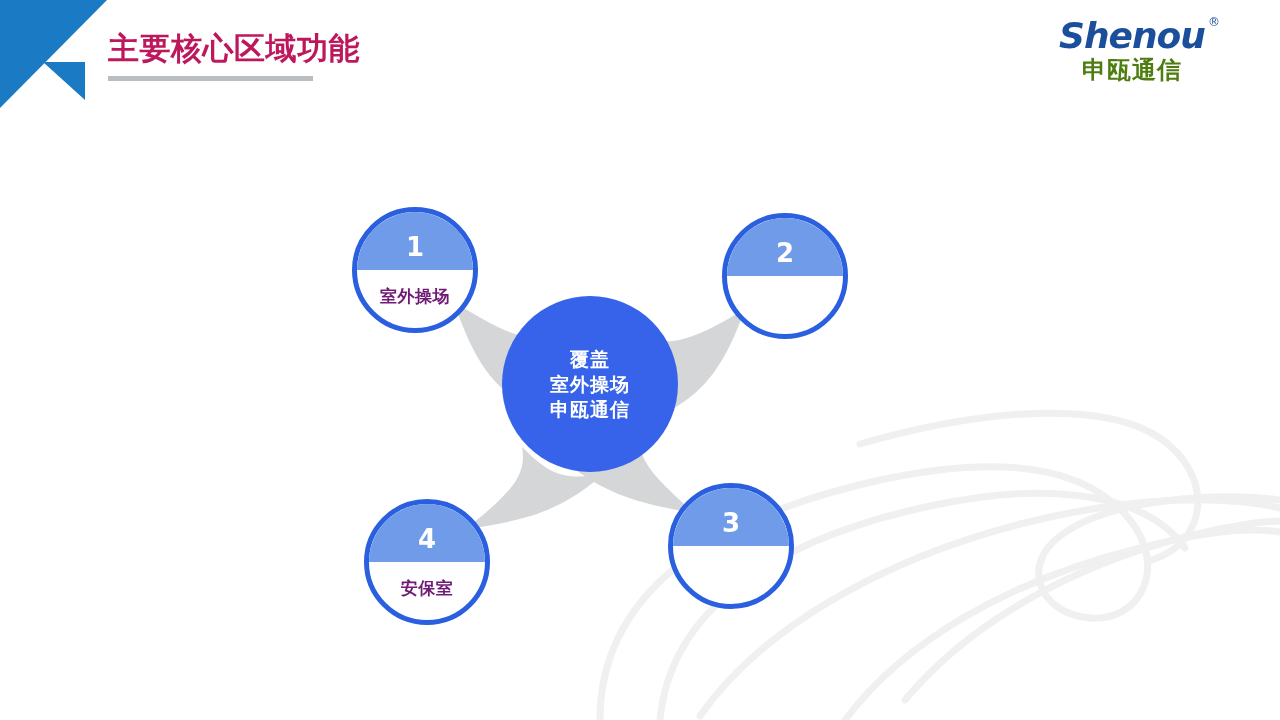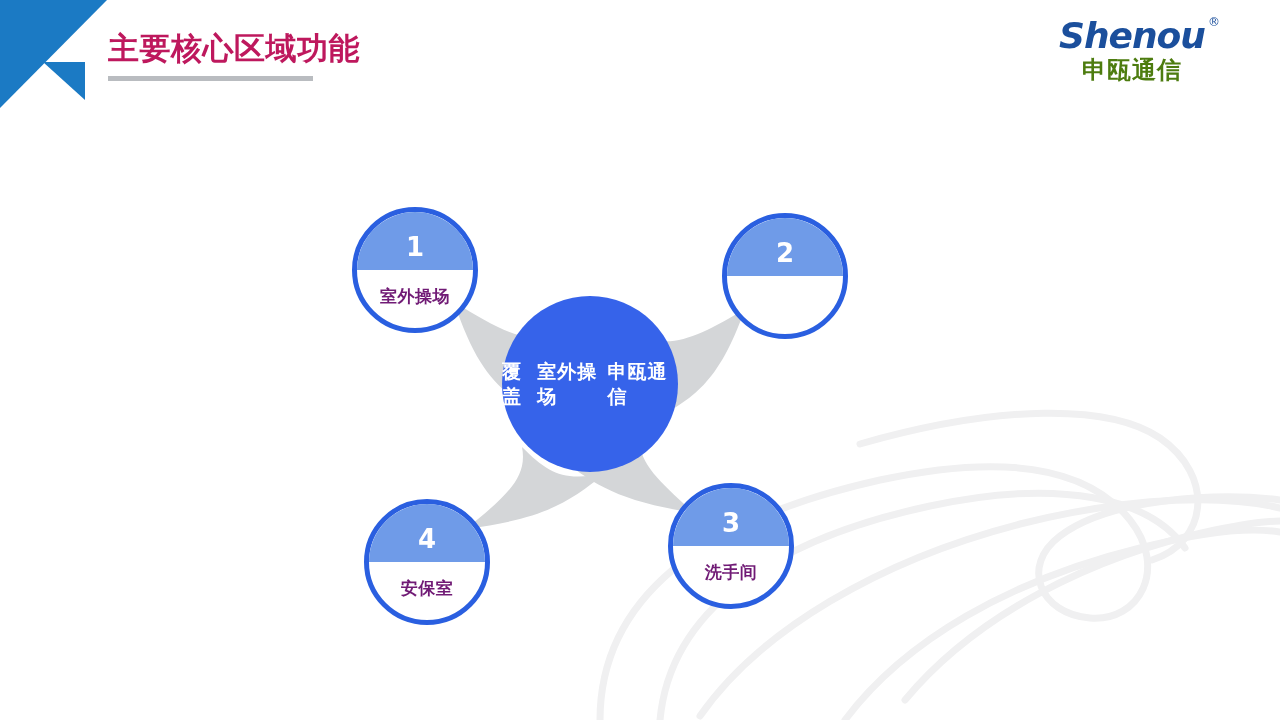--- a/index.html
+++ b/index.html
@@ -165,20 +165,21 @@
 
   #center-node {
     position: absolute;
     left: 502px;
     top: 296px;
     width: 176px;
     height: 176px;
     border-radius: 50%;
     background: #3663ea;
     display: flex;
+    flex-direction: column;
     align-items: center;
     justify-content: center;
   }
   .center-line {
     color: #ffffff;
     font-size: 19px;
     font-weight: bold;
     line-height: 25px;
     letter-spacing: 1px;
   }
@@ -248,21 +249,20 @@
         </div>
       </div>
     </div>
 
     <div class="node" style="left:668px; top:483px;">
       <div class="node-badge">
         <div class="node-badge-inner">
           <span class="node-num">3</span>
         </div>
       </div>
-      <div class="node-label">洗手间</div>
     </div>
 
     <div class="node" style="left:364px; top:499px;">
       <div class="node-badge">
         <div class="node-badge-inner">
           <span class="node-num">4</span>
         </div>
       </div>
       <div class="node-label">安保室</div>
     </div>

